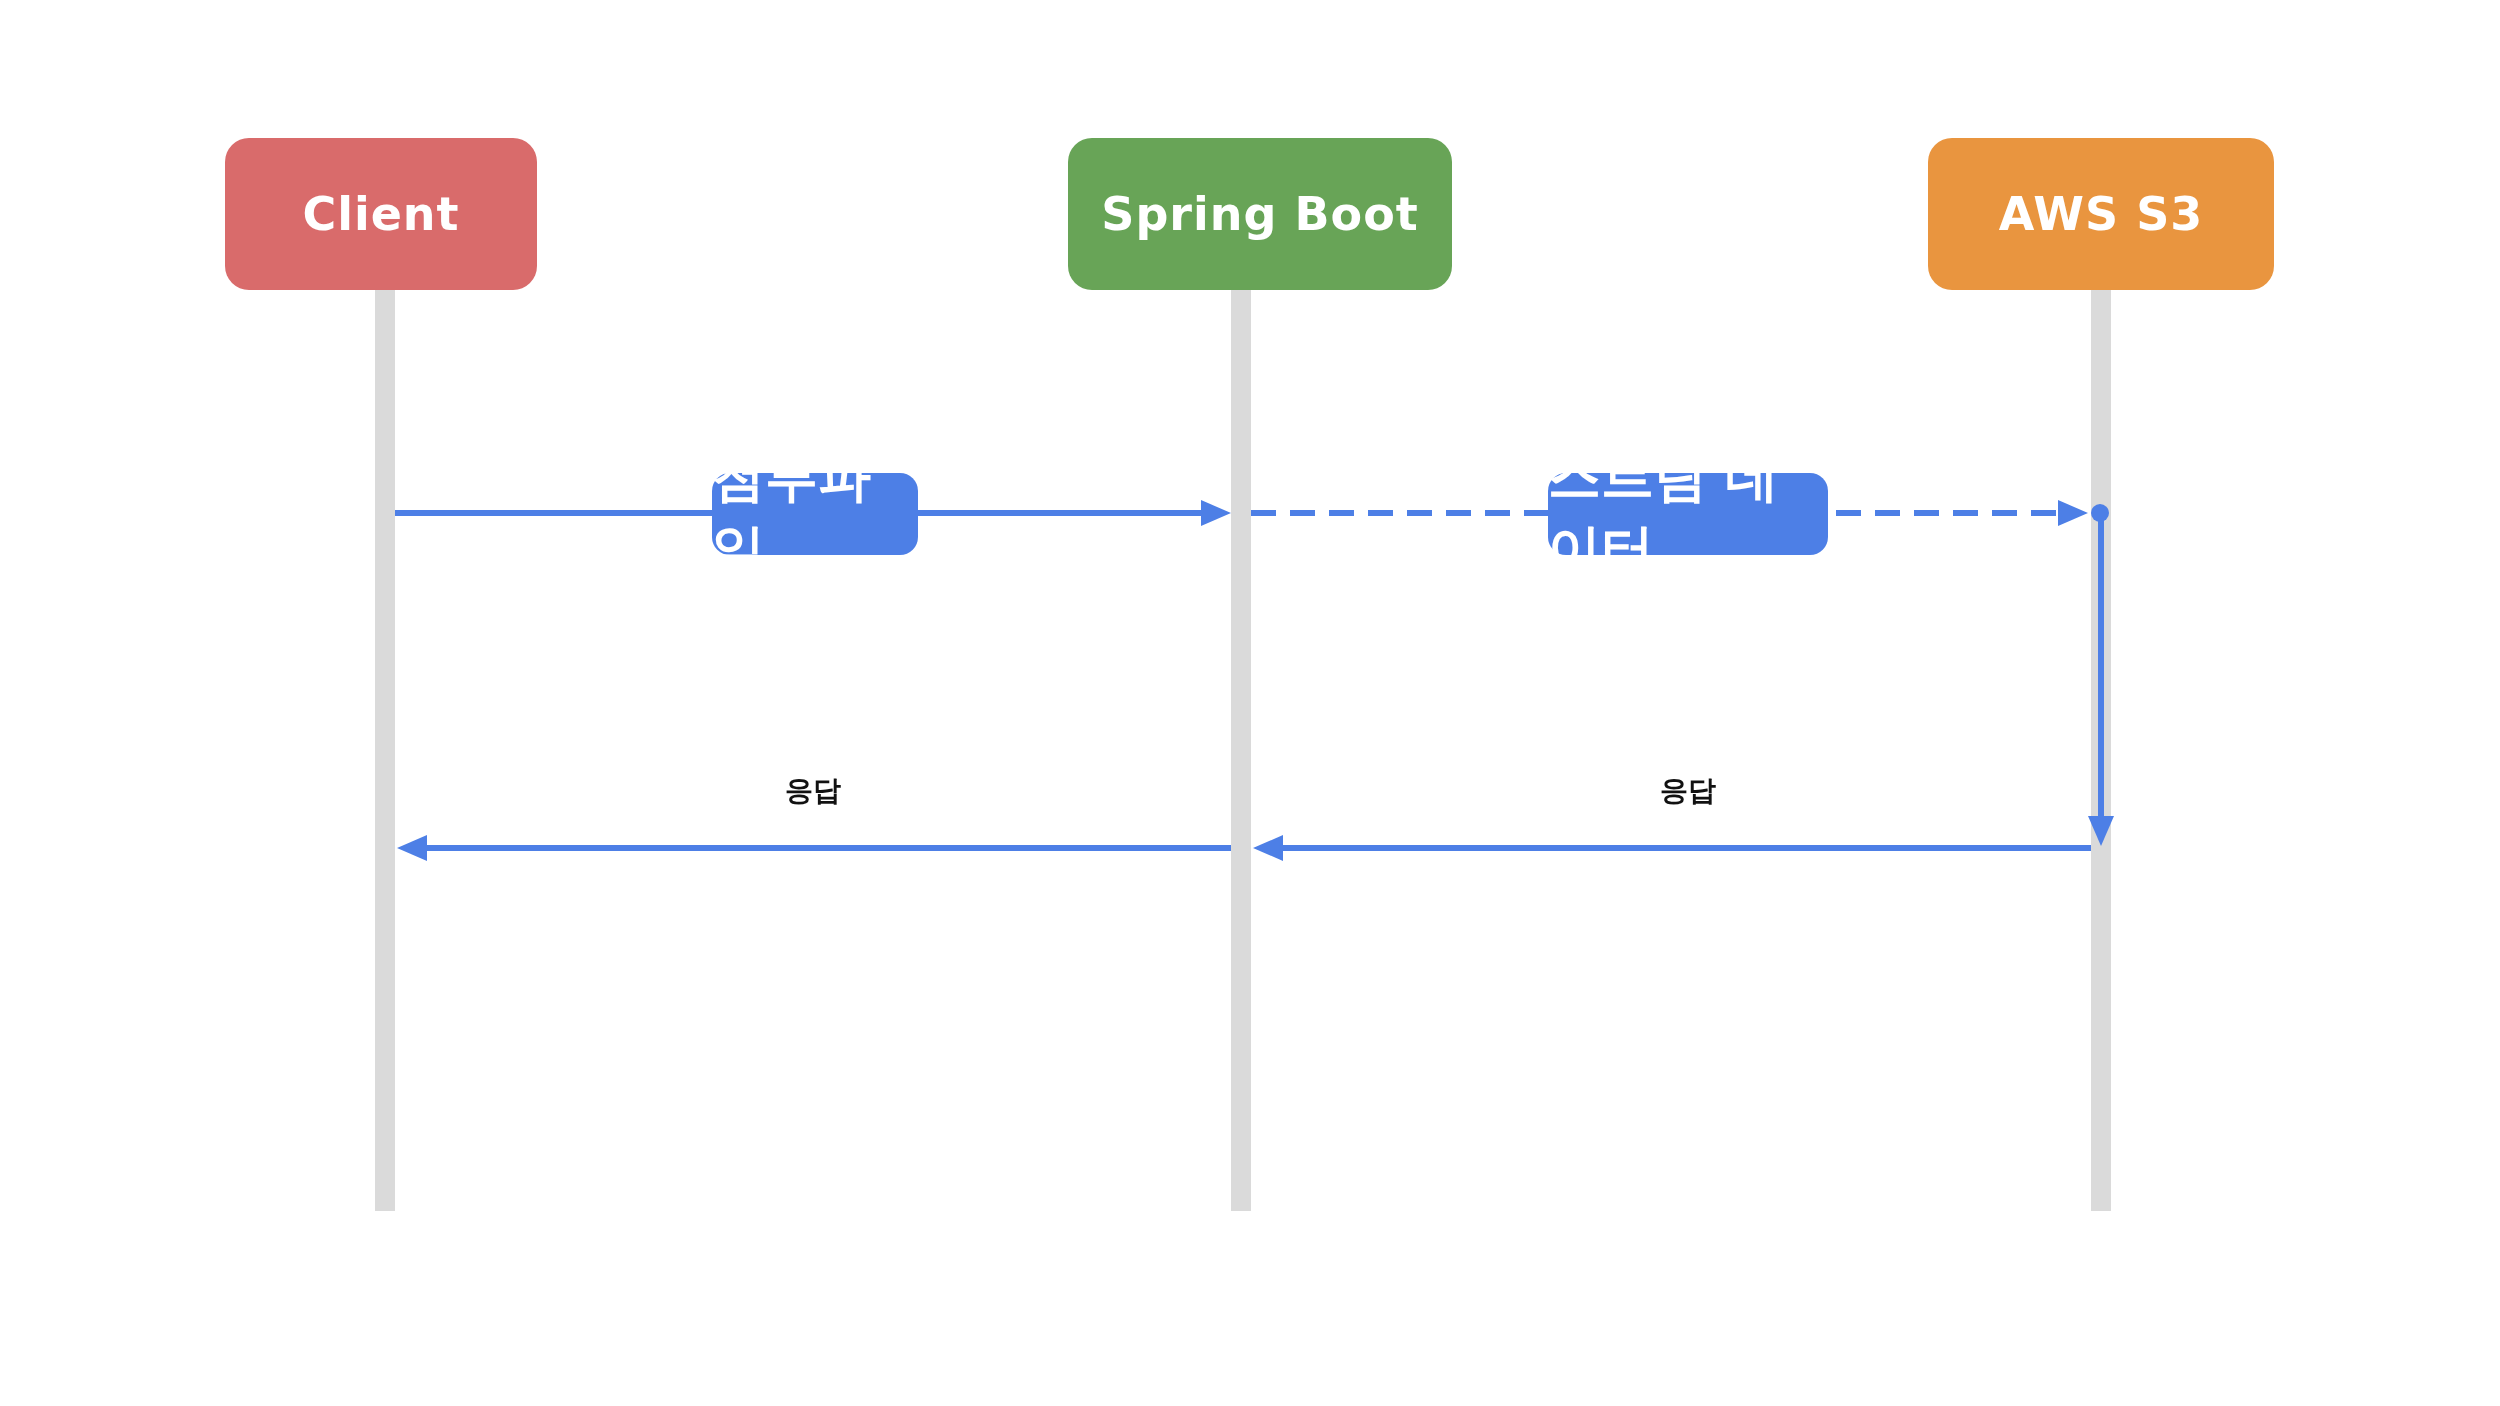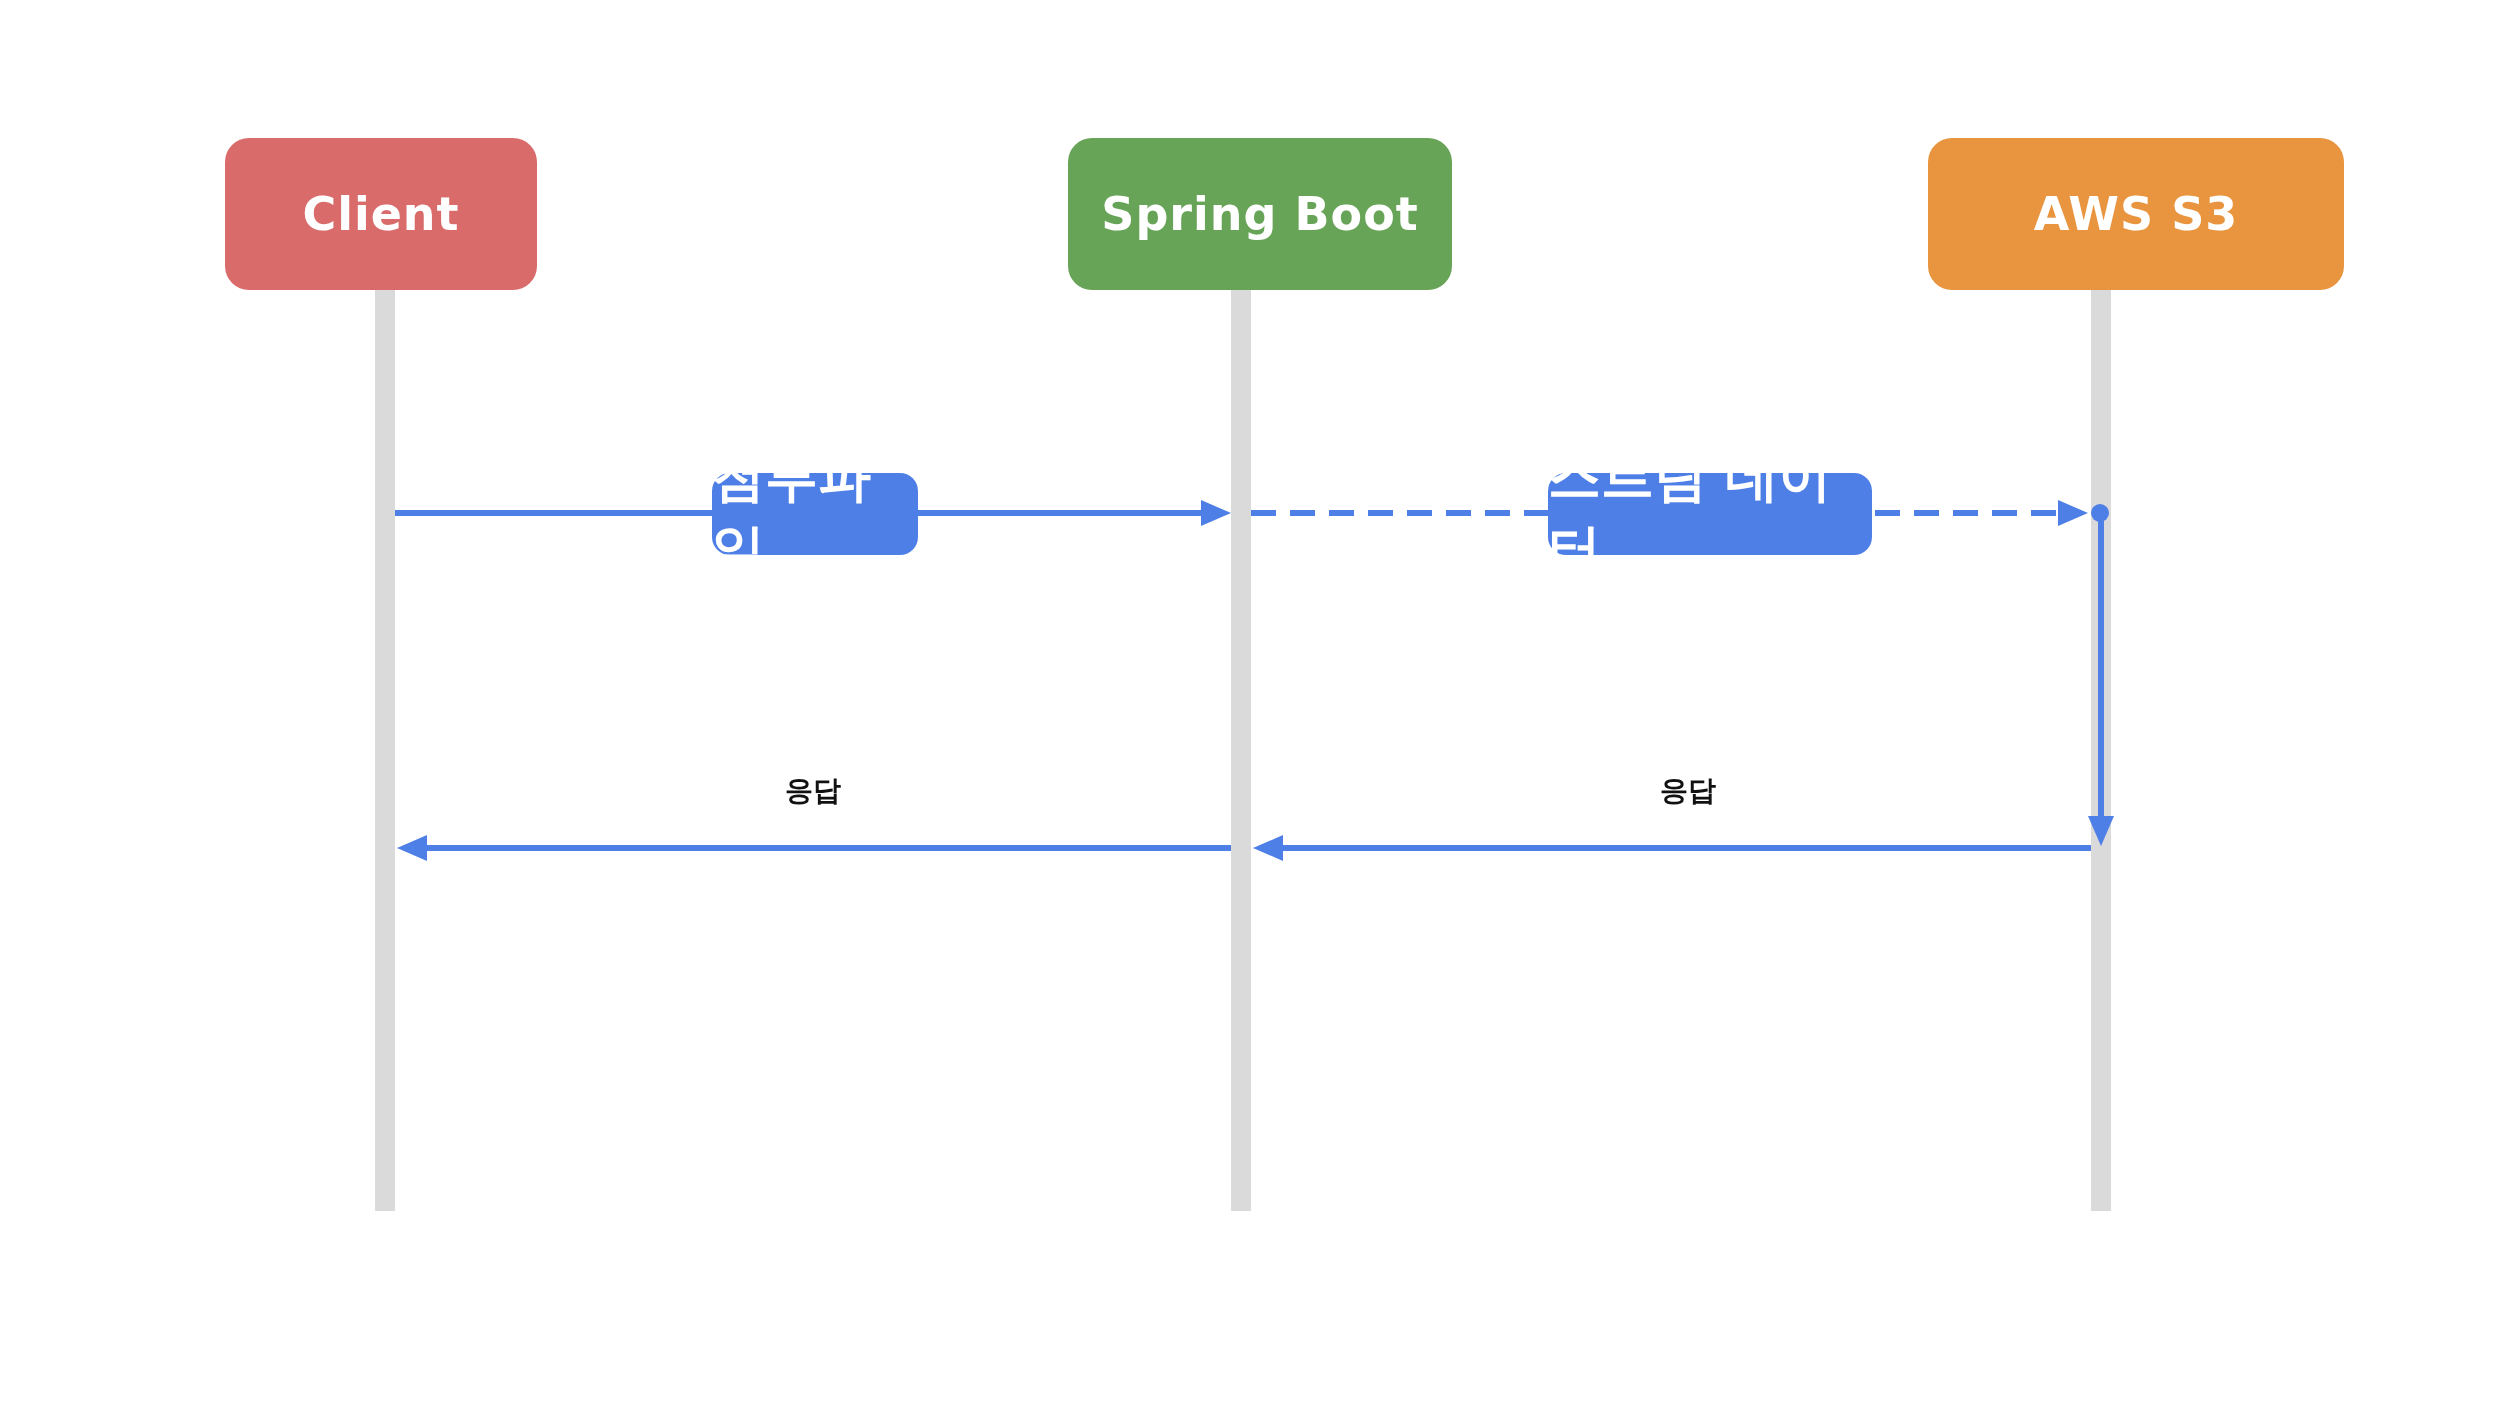--- a/index.html
+++ b/index.html
@@ -13,21 +13,21 @@
   .lifeline.spring{left:1231px;}
   .lifeline.aws{left:2091px;}
   
   .actor{
     position:absolute;top:138px;height:152px;border-radius:24px;
     display:flex;align-items:center;justify-content:center;
     color:var(--text-on-fill);font-size:46px;font-weight:bold;letter-spacing:1px;
   }
   .actor.client{left:225px;width:312px;background:var(--client);}
   .actor.spring{left:1068px;width:384px;background:var(--spring);}
-  .actor.aws{left:1928px;width:416px;background:var(--aws);}
+  .actor.aws{left:1928px;width:346px;background:var(--aws);}
   
   .hline{position:absolute;height:6px;background:var(--accent);}
   .hline.dashed{
     background:repeating-linear-gradient(90deg,var(--accent) 0 25px,transparent 25px 39px);
   }
   .head-right{
     position:absolute;width:0;height:0;
     border-left:30px solid var(--accent);
     border-top:13px solid transparent;border-bottom:13px solid transparent;
   }
@@ -43,21 +43,21 @@
   }
   .dot{position:absolute;width:18px;height:18px;border-radius:50%;background:var(--accent);}
   .vline{position:absolute;width:6px;background:var(--accent);}
   
   .badge{
     position:absolute;top:473px;height:82px;border-radius:18px;background:var(--accent);
     display:flex;align-items:center;justify-content:center;
     color:var(--text-on-fill);font-size:53px;font-weight:bold;
   }
   .badge.b1{left:712px;width:206px;}
-  .badge.b2{left:1548px;width:324px;}
+  .badge.b2{left:1548px;width:280px;}
   
   .msg-label{
     position:absolute;color:var(--label);font-size:28px;font-weight:bold;white-space:nowrap;
   }
   .msg-label.resp1{left:813px;top:791px;transform:translate(-50%,-50%);}
   .msg-label.resp2{left:1688px;top:791px;transform:translate(-50%,-50%);}
   .msg-label.self{left:2150px;top:681px;transform:translateY(-50%);font-size:46px;}
 </style>
 </head>
 <body>

